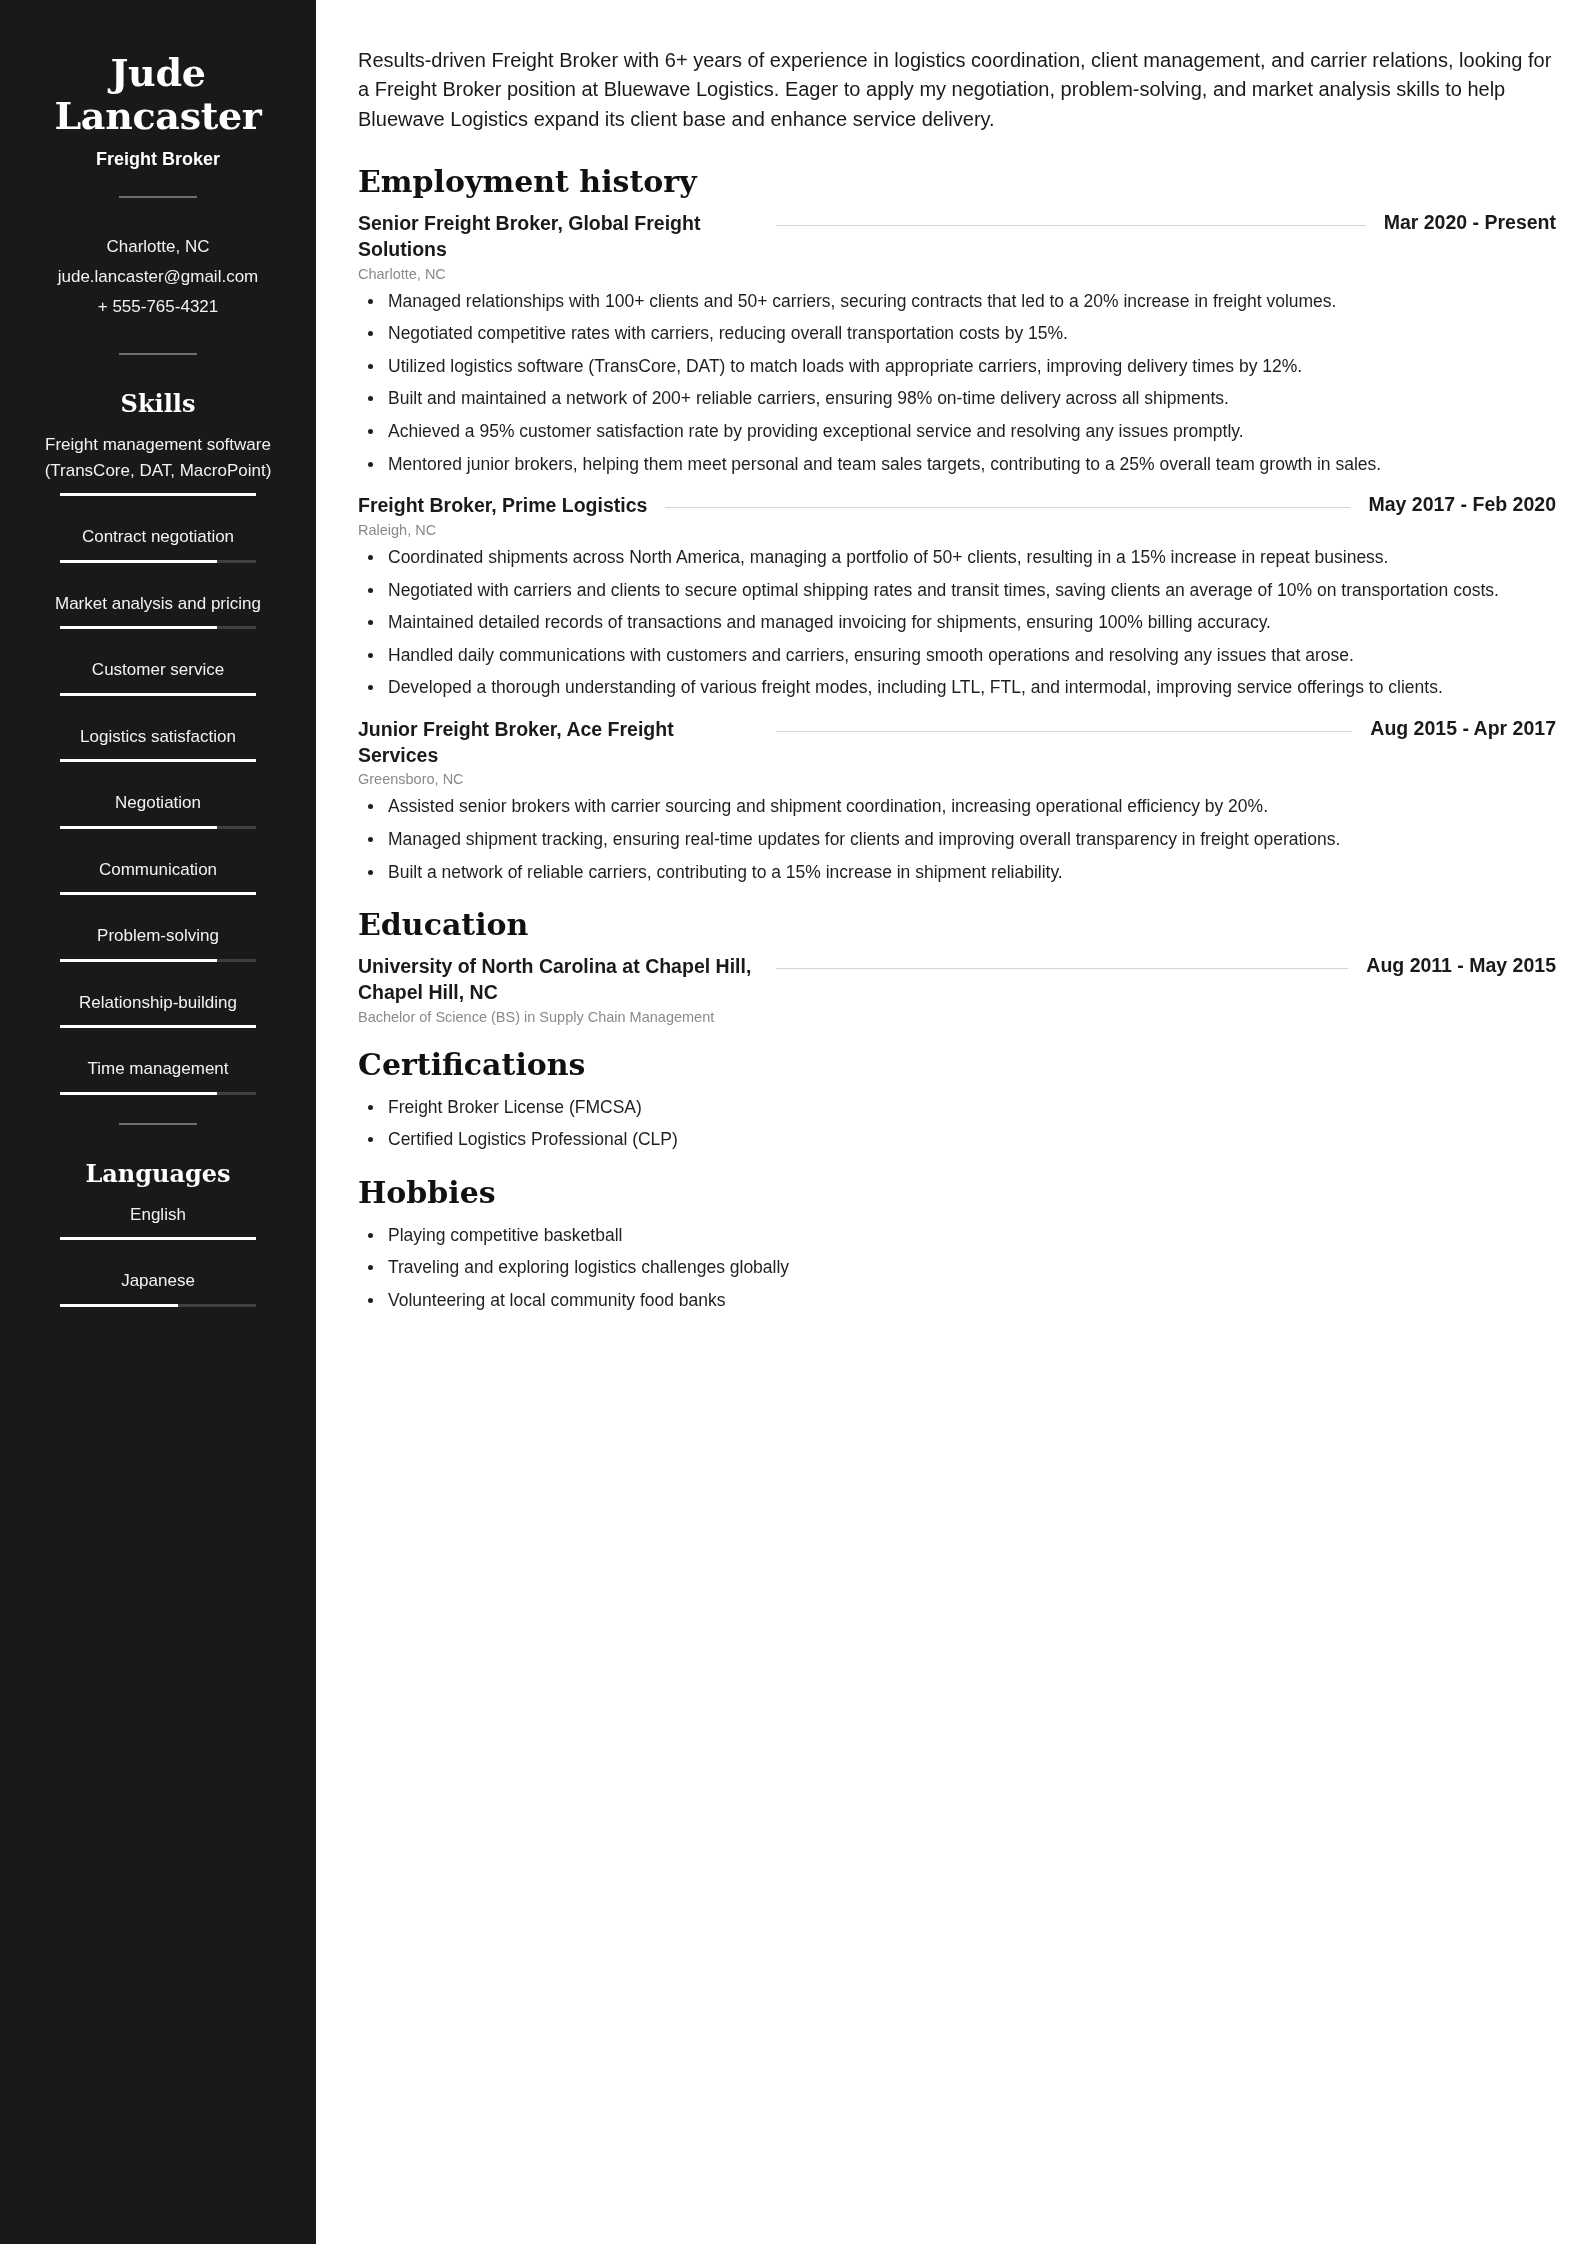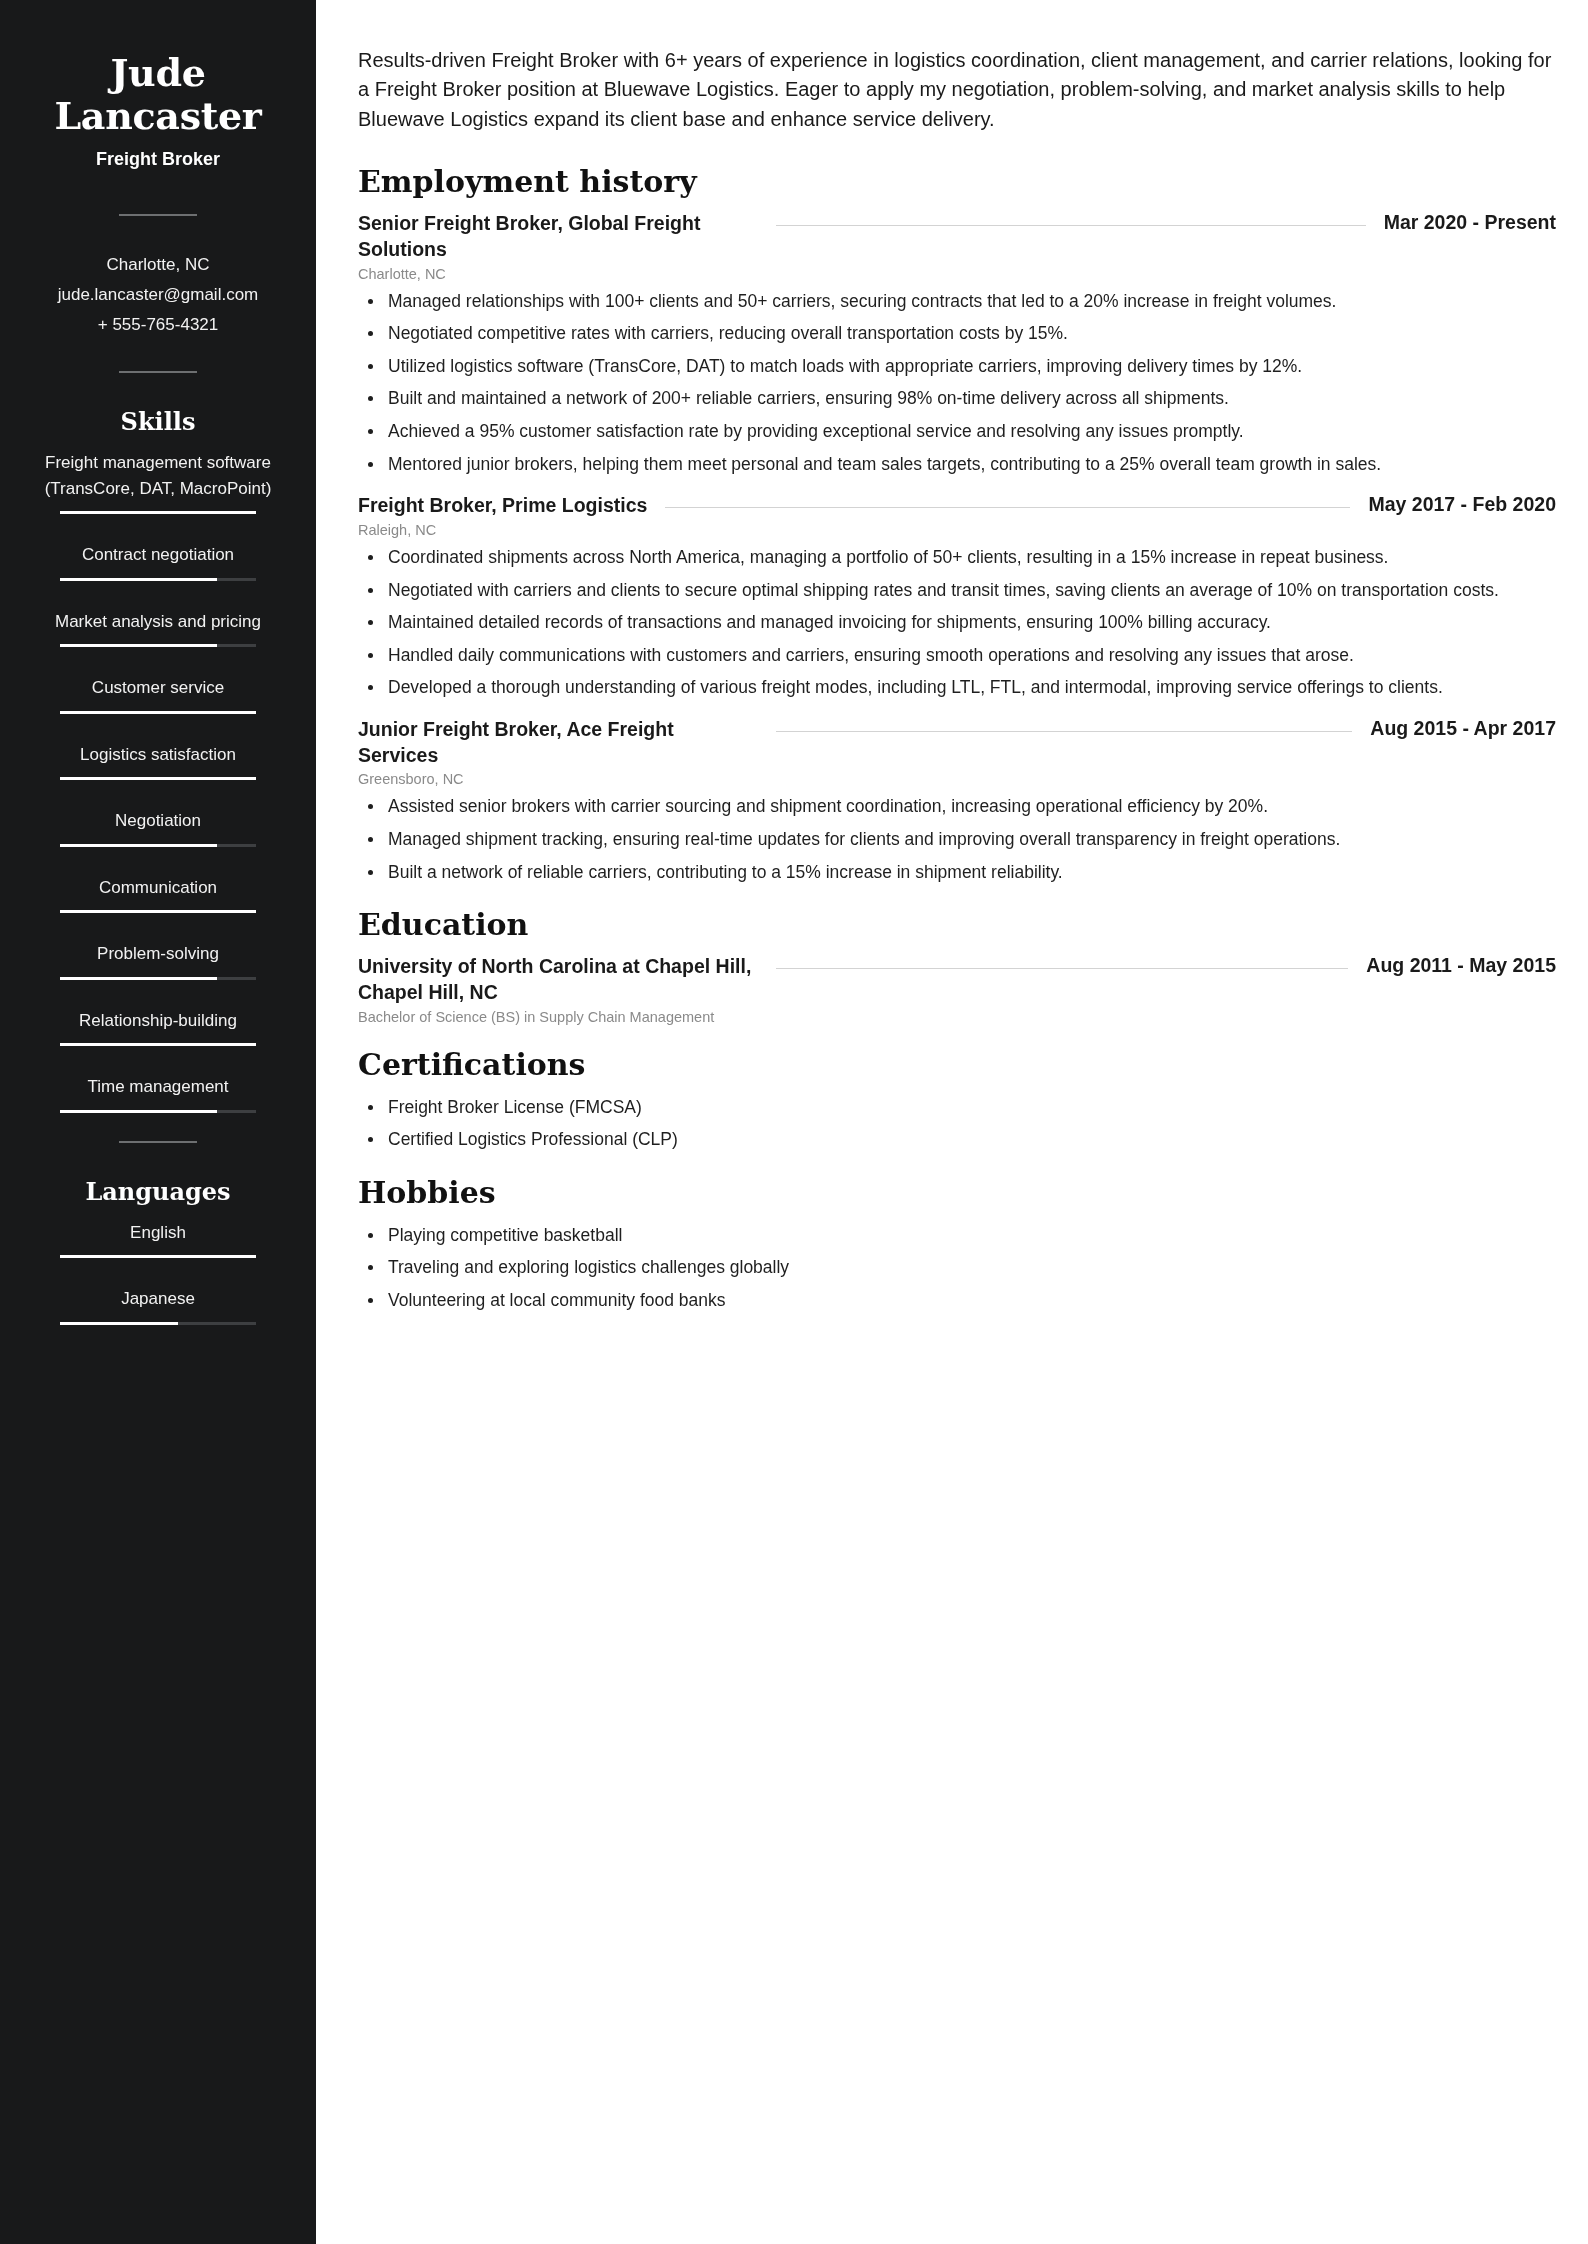--- a/index.html
+++ b/index.html
@@ -33,21 +33,21 @@
     font-size: 38px;
     line-height: 1.12;
     letter-spacing: -0.3px;
     color: #ffffff;
     margin-bottom: 12px;
   }
   .job-title-sub {
     font-size: 18px;
     font-weight: 700;
     color: #ffffff;
-    margin-bottom: 44px;
+    margin-bottom: 26px;
   }
   .side-divider {
     width: 78px;
     height: 2px;
     background: #6d6f71;
     margin: 0 auto 34px auto;
   }
   .contact-line {
     font-size: 17px;
     line-height: 1.75;

